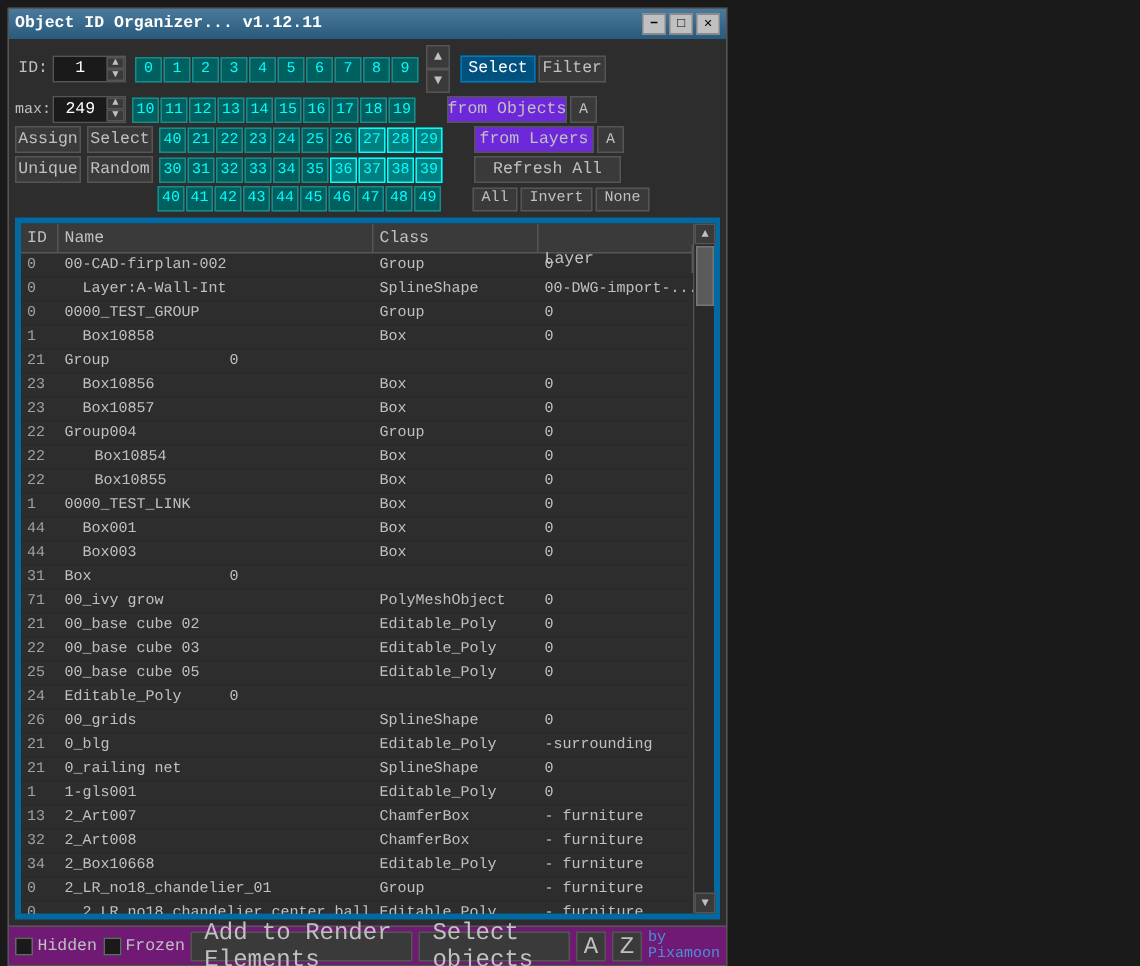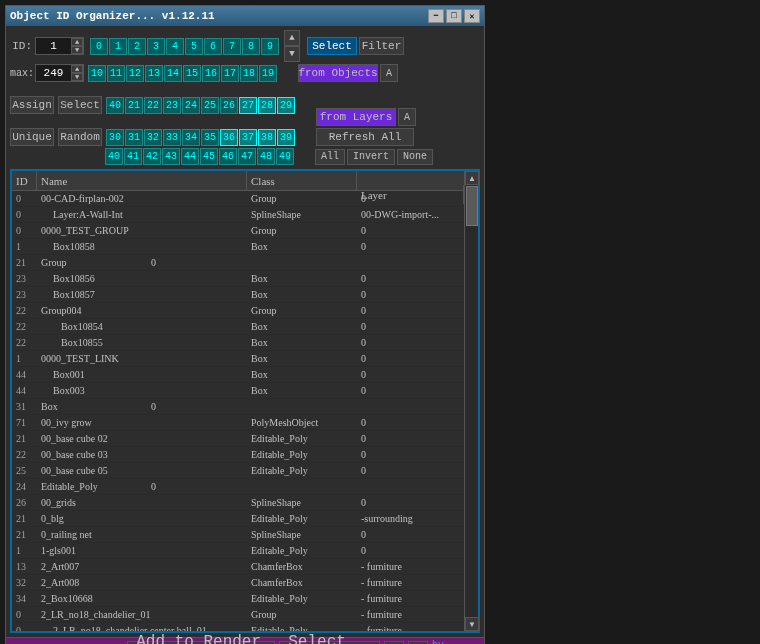--- a/index.html
+++ b/index.html
@@ -433,21 +433,21 @@
               <div class="num-btn">22</div>
               <div class="num-btn">23</div>
               <div class="num-btn">24</div>
               <div class="num-btn">25</div>
               <div class="num-btn">26</div>
               <div class="num-btn active">27</div>
               <div class="num-btn active">28</div>
               <div class="num-btn active">29</div>
             </div>
 
-          <div style="display:flex;gap:2px;align-items:center;margin-left:calc(2px + 16px);margin-top:24px;">
+          <div style="display:flex;gap:2px;align-items:center;margin-left:calc(2px + 16px);">
             <div class="from-btn" style="width:80px;">from Layers</div>
             <div class="small-btn">A</div>
           </div>
         </div>
 
         <div class="row" style="margin-bottom:2px;">
           <div class="action-btn" style="width:44px;">Unique</div>
           <div class="action-btn" style="width:44px;margin-left:1px;">Random</div>
 
           <div class="row4" style="display:flex;gap:1px;margin-left:1px;" id="num-row-4">
@@ -486,21 +486,21 @@
 
           <div class="invert-none" style="margin-left:calc(2px + 16px);">
             <div class="small-action">All</div>
             <div class="small-action">Invert</div>
             <div class="small-action">None</div>
           </div>
         </div>
       </div>
     </div>
 
-    <div class="table-wrapper" style="display:flex;border:2px solid #0369a1;font-family:Liberation Serif, serif;">
+    <div class="table-wrapper" style="display:flex;border:4px solid #0369a1;">
       <div class="table-main">
 
         <div class="table-header">
           <div class="th th-id">ID</div>
           <div class="th th-name">Name</div>
           <div class="th th-class">Class</div>
           <div class="th th-layer">Layer</div>
         </div>
 
         <div class="table-scroll" id="table-body">

